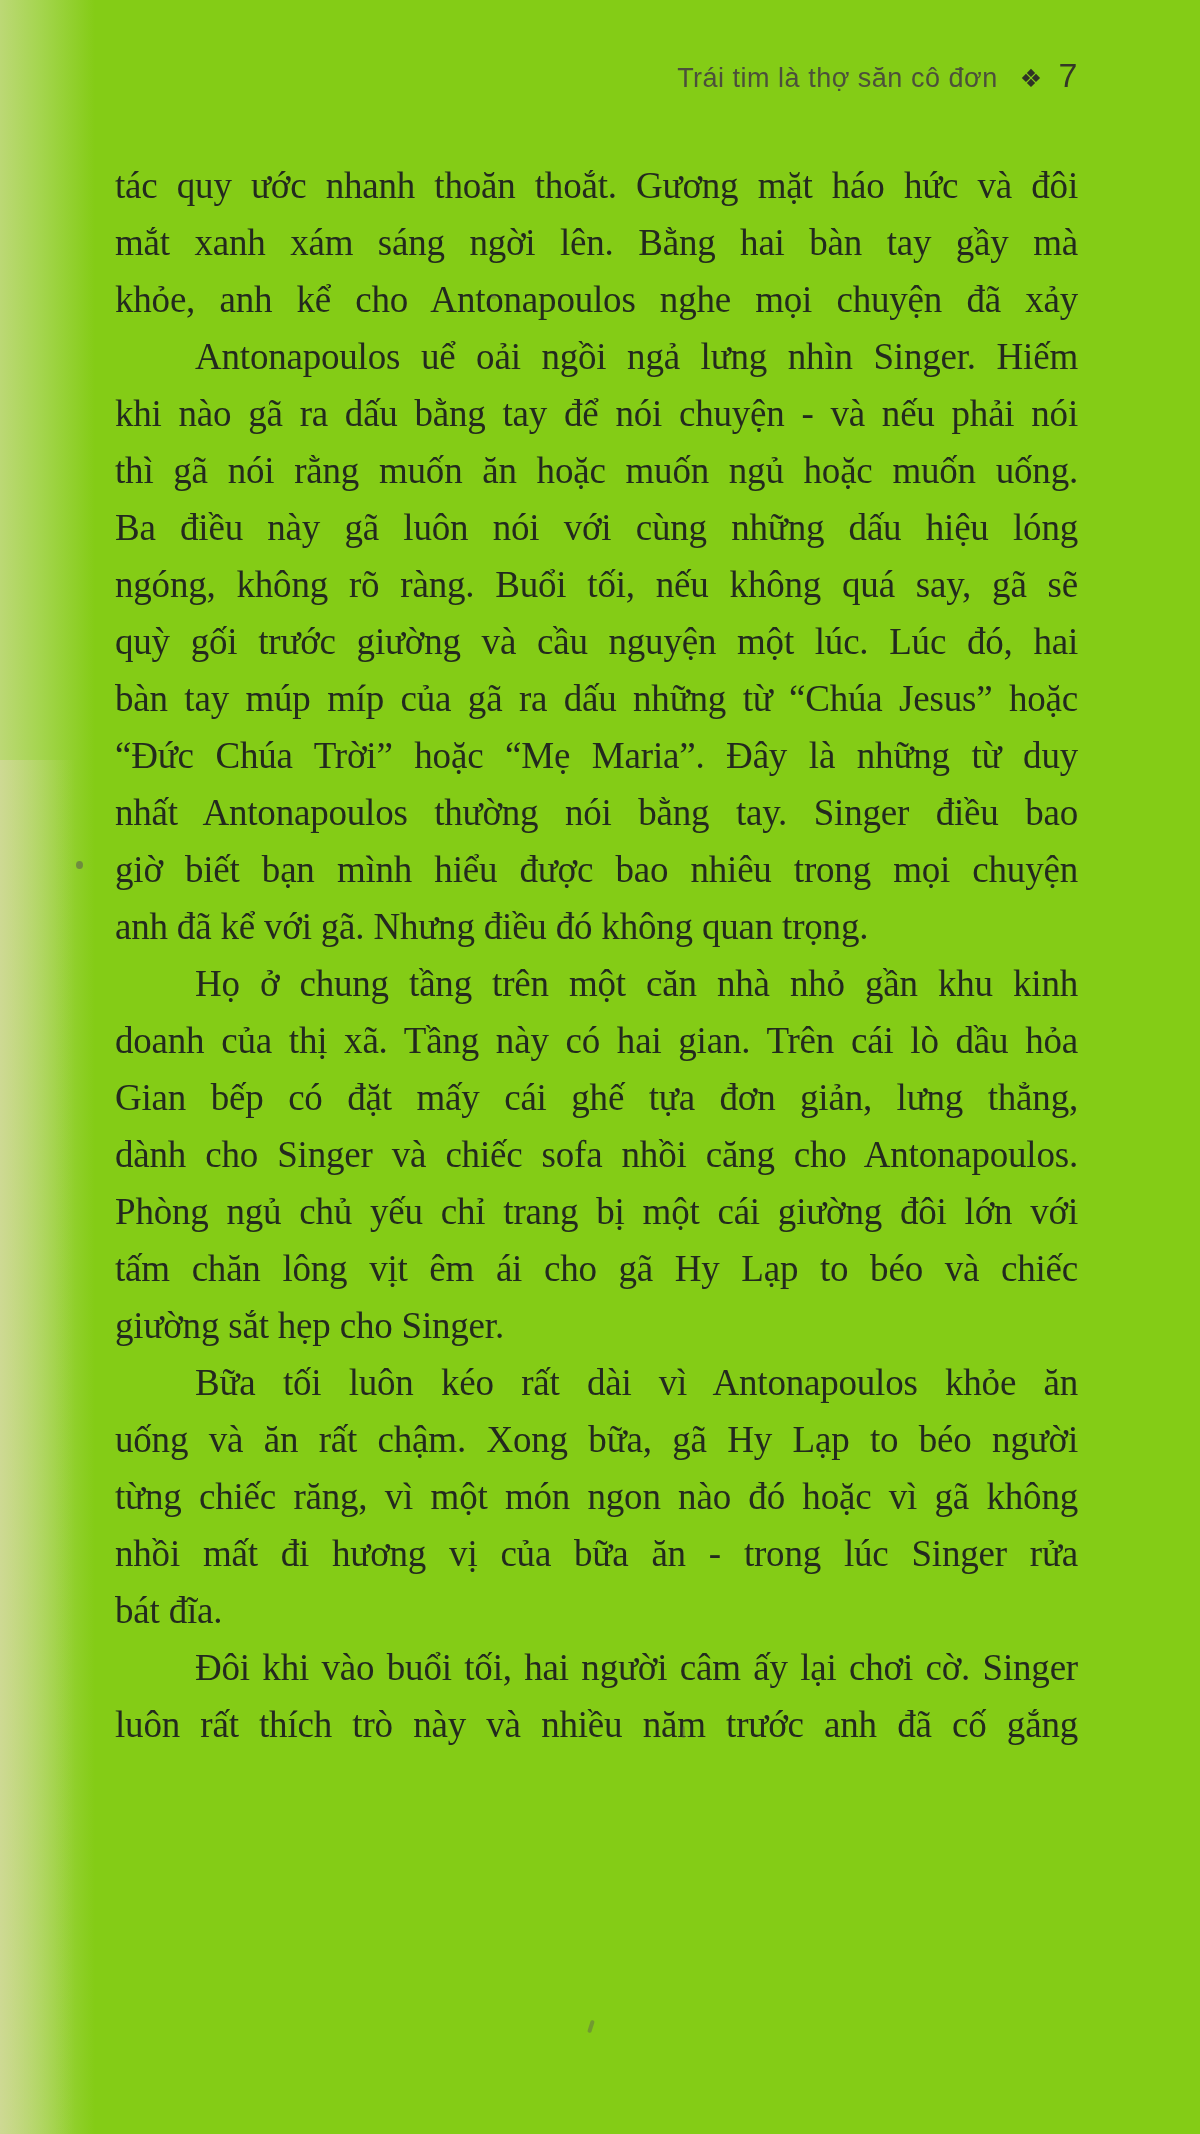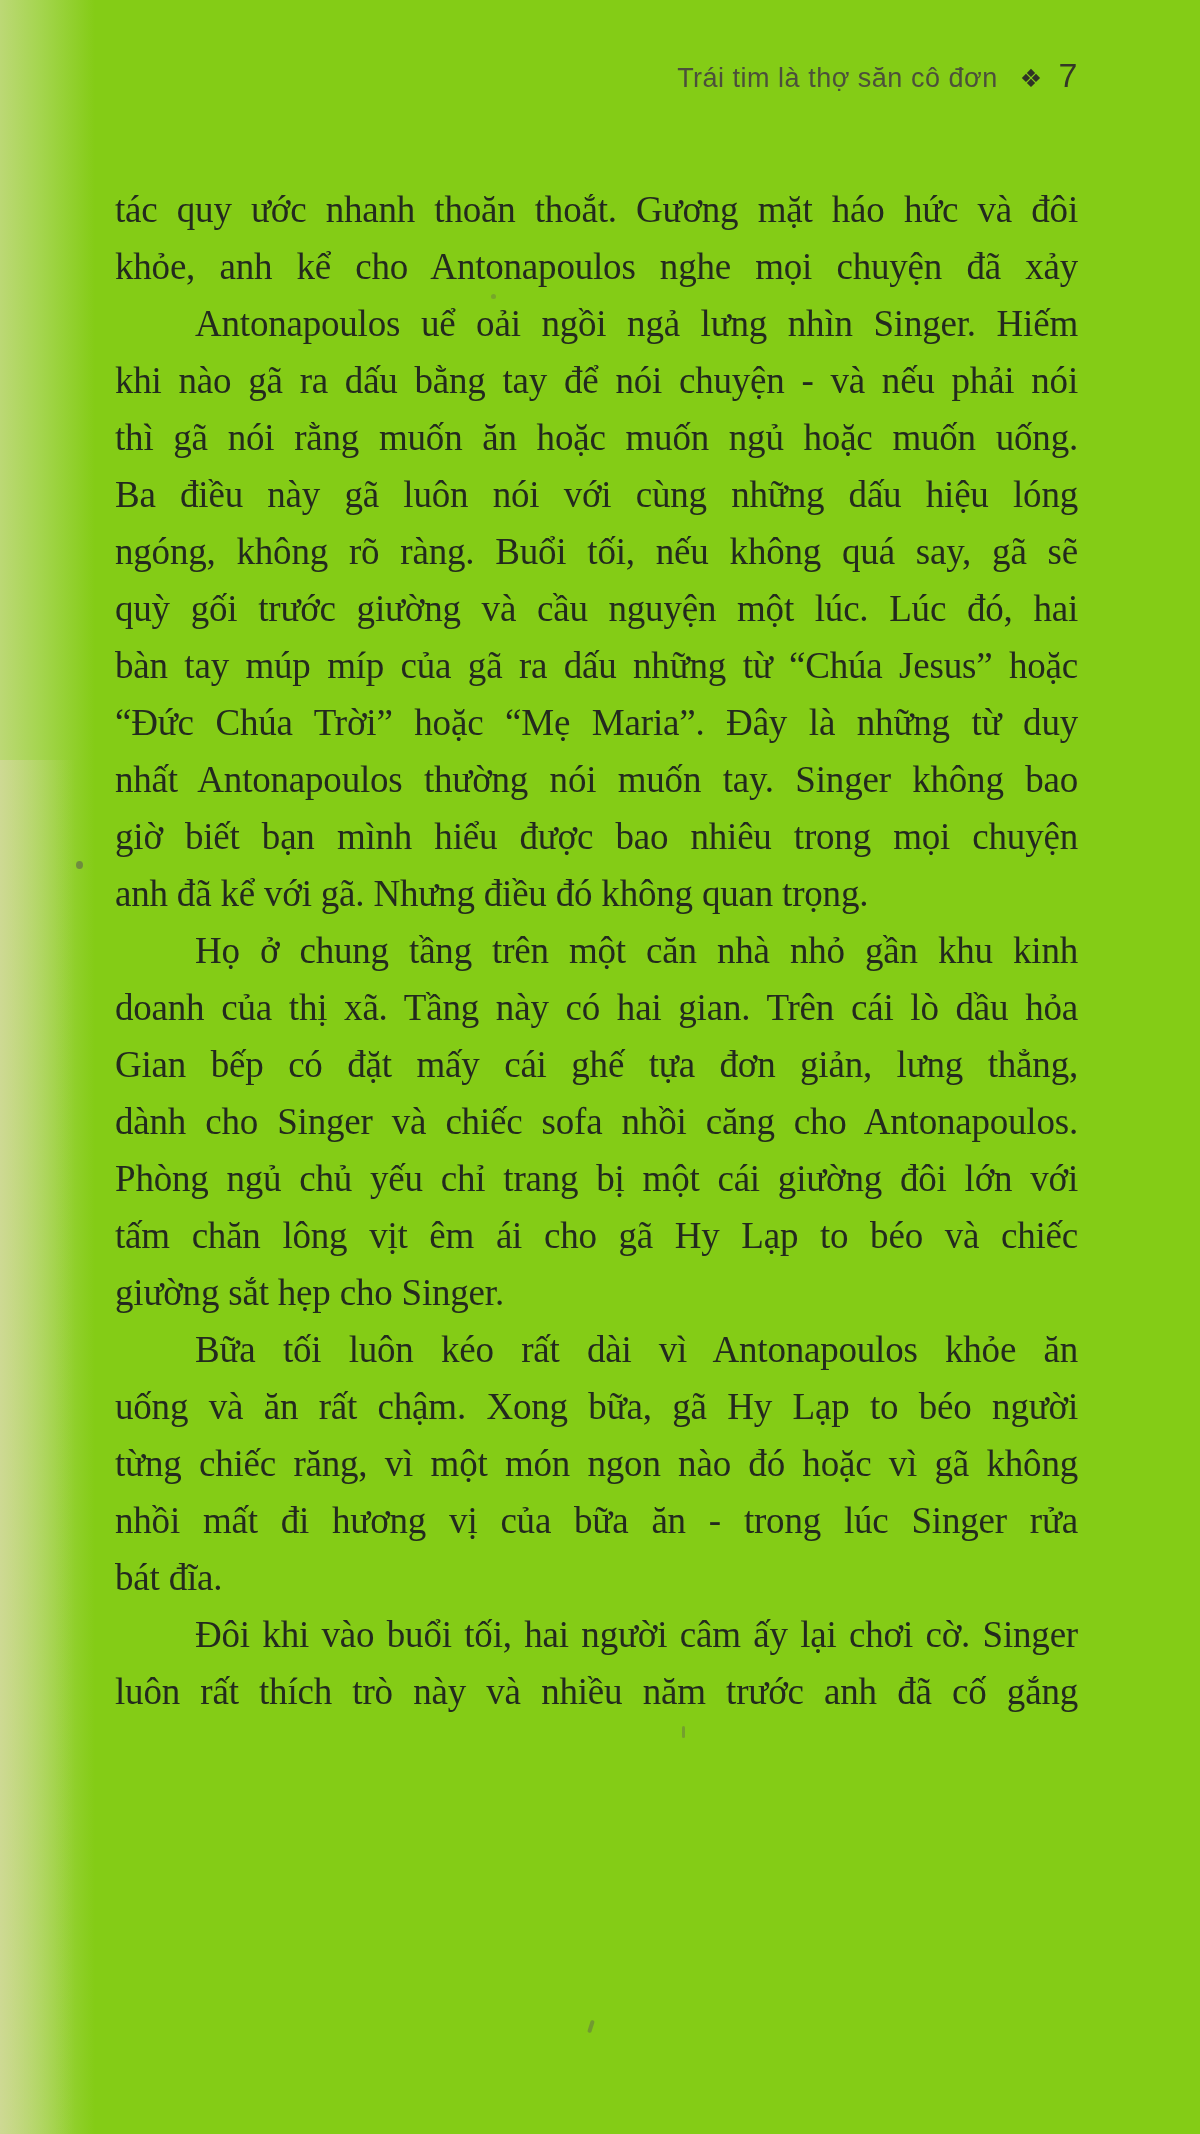--- a/index.html
+++ b/index.html
@@ -46,21 +46,20 @@
     vertical-align: baseline;
   }
   .header .pagenum {
     font-size: 34px;
     color: #343827;
   }
   .body-text {
     position: absolute;
     left: 115px; top: 157px; width: 963px;
     color: #232a1e;
-    margin-top: 24px;
   }
   .para { margin: 0; }
   .line {
     font-size: 37px;
     line-height: 57px;
     height: 57px;
     overflow: hidden;
     letter-spacing: -0.2px;
     text-align: justify;
     text-align-last: justify;
@@ -79,32 +78,33 @@
   <div class="edge-streaks"></div>
   <div class="edge-streaks2"></div>
 
   <div class="header">
     <span>Trái tim là thợ săn cô đơn</span><span class="diamond">❖</span><span class="pagenum">7</span>
   </div>
 
   <div class="body-text">
       <div class="para">
         <div class="line">tác quy ước nhanh thoăn thoắt. Gương mặt háo hức và đôi</div>
+        <div class="line">mắt xanh xám sáng ngời lên. Bằng hai bàn tay gầy mà</div>
         <div class="line">khỏe, anh kể cho Antonapoulos nghe mọi chuyện đã xảy</div>
       </div>
       <div class="para indent">
         <div class="line">Antonapoulos uể oải ngồi ngả lưng nhìn Singer. Hiếm</div>
         <div class="line">khi nào gã ra dấu bằng tay để nói chuyện - và nếu phải nói</div>
         <div class="line">thì gã nói rằng muốn ăn hoặc muốn ngủ hoặc muốn uống.</div>
         <div class="line">Ba điều này gã luôn nói với cùng những dấu hiệu lóng</div>
         <div class="line">ngóng, không rõ ràng. Buổi tối, nếu không quá say, gã sẽ</div>
         <div class="line">quỳ gối trước giường và cầu nguyện một lúc. Lúc đó, hai</div>
         <div class="line">bàn tay múp míp của gã ra dấu những từ “Chúa Jesus” hoặc</div>
         <div class="line">“Đức Chúa Trời” hoặc “Mẹ Maria”. Đây là những từ duy</div>
-        <div class="line">nhất Antonapoulos thường nói muốn tay. Singer không bao</div>
+        <div class="line">nhất Antonapoulos thường nói bằng tay. Singer điều bao</div>
         <div class="line">giờ biết bạn mình hiểu được bao nhiêu trong mọi chuyện</div>
         <div class="line endline">anh đã kể với gã. Nhưng điều đó không quan trọng.</div>
       </div>
       <div class="para indent">
         <div class="line">Họ ở chung tầng trên một căn nhà nhỏ gần khu kinh</div>
         <div class="line">doanh của thị xã. Tầng này có hai gian. Trên cái lò dầu hỏa</div>
         <div class="line">Gian bếp có đặt mấy cái ghế tựa đơn giản, lưng thẳng,</div>
         <div class="line">dành cho Singer và chiếc sofa nhồi căng cho Antonapoulos.</div>
         <div class="line">Phòng ngủ chủ yếu chỉ trang bị một cái giường đôi lớn với</div>
         <div class="line">tấm chăn lông vịt êm ái cho gã Hy Lạp to béo và chiếc</div>

